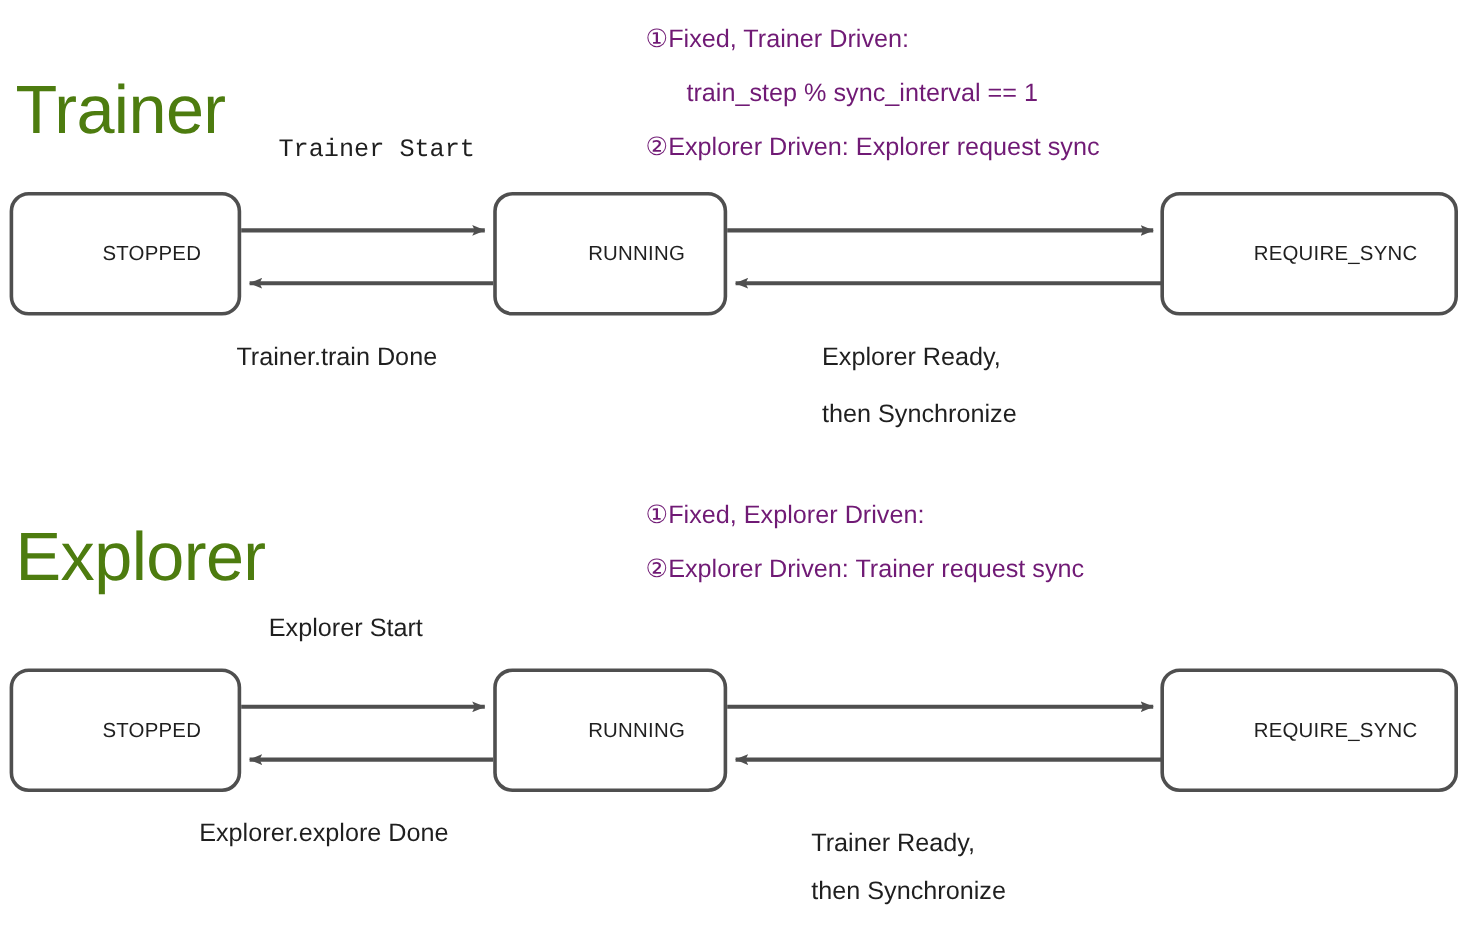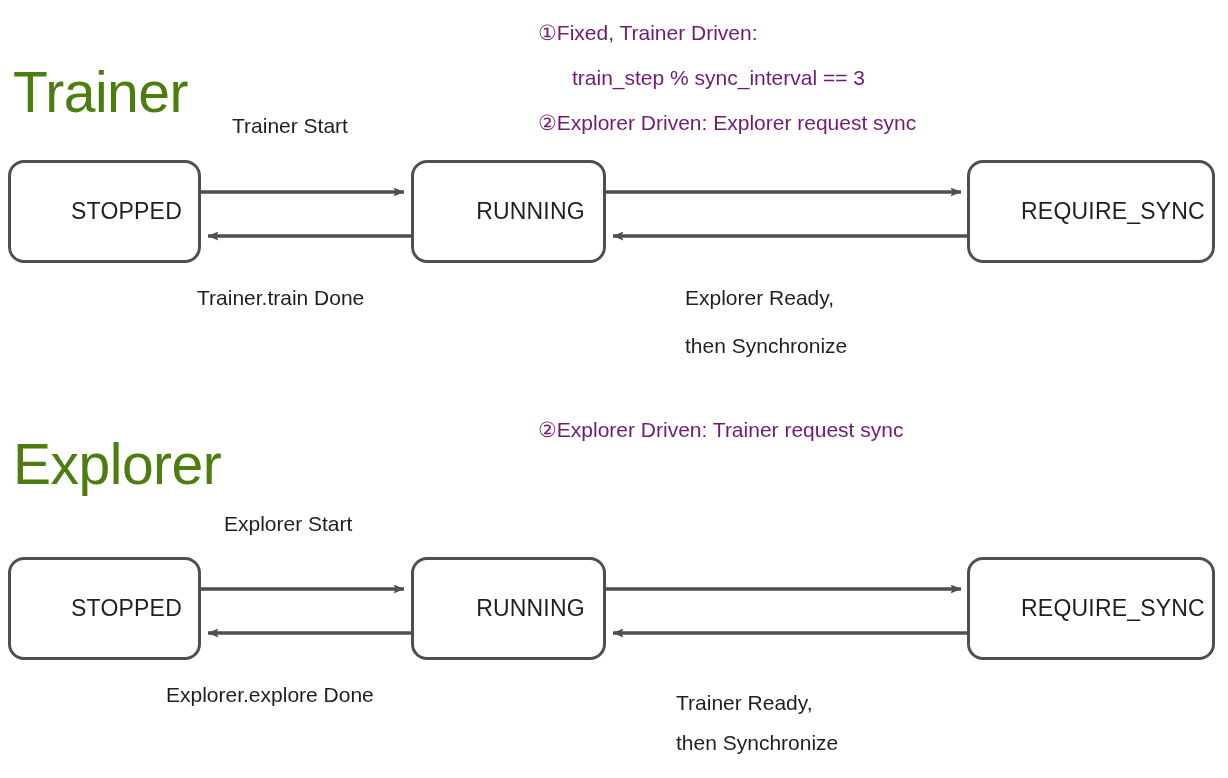--- a/index.html
+++ b/index.html
@@ -59,21 +59,21 @@
   
   .state-box {
     position: absolute;
     box-sizing: border-box;
     border: 3px solid #4f4f4f;
     border-radius: 16px;
     background: #ffffff;
     display: flex;
     align-items: center;
     justify-content: center;
-    font-size: 23px;
+    font-size: 17px;
     color: #1f1f1f;
     letter-spacing: 0.2px;
     white-space: nowrap;
     padding-left: 44px;
   }
 
   
   .arrow-layer {
     position: absolute;
     left: 0;
@@ -123,45 +123,46 @@
     <g>
       <line x1="606" y1="589" x2="961" y2="589" stroke="#4f4f4f" stroke-width="3.4" marker-end="url(#arrowR)"></line>
     </g>
     <g>
       <line x1="968" y1="633" x2="613" y2="633" stroke="#4f4f4f" stroke-width="3.4" marker-end="url(#arrowL)"></line>
     </g>
   </svg>
 
   <div class="section-title" style="left:13px; top:64px;">Trainer</div>
 
-  <div class="label" style="left:232px; top:111px;">Trainer Start</div>
+  <div class="label" style="left:232px; top:111px;font-family:Liberation Mono, monospace;">Trainer Start</div>
 
   <div class="note" style="left:538px; top:10px;">
     <span class="note-line">①Fixed, Trainer Driven:</span>
-    <span class="note-line indent">train_step % sync_interval == 3</span>
+    <span class="note-line indent">train_step % sync_interval == 1</span>
     <span class="note-line">②Explorer Driven: Explorer request sync</span>
   </div>
 
   <div class="state-box" style="left:8px; top:160px; width:193px; height:103px;">STOPPED</div>
 
   <div class="state-box" style="left:411px; top:160px; width:195px; height:103px;">RUNNING</div>
 
   <div class="state-box" style="left:967px; top:160px; width:248px; height:103px;">REQUIRE_SYNC</div>
 
   <div class="label" style="left:685px; top:283px;">Explorer Ready,</div>
 
   <div class="label" style="left:197px; top:283px;">Trainer.train Done</div>
 
   <div class="label" style="left:685px; top:331px;">then Synchronize</div>
 
   <div class="section-title" style="left:13px; top:436px;">Explorer</div>
 
   <div class="label" style="left:224px; top:509px;">Explorer Start</div>
 
   <div class="note" style="left:538px; top:407px;">
+    <span class="note-line">①Fixed, Explorer Driven:</span>
     <span class="note-line">②Explorer Driven: Trainer request sync</span>
   </div>
 
   <div class="state-box" style="left:8px; top:557px; width:193px; height:103px;">STOPPED</div>
 
   <div class="state-box" style="left:411px; top:557px; width:195px; height:103px;">RUNNING</div>
 
   <div class="state-box" style="left:967px; top:557px; width:248px; height:103px;">REQUIRE_SYNC</div>
 
   <div class="label" style="left:166px; top:680px;">Explorer.explore Done</div>

